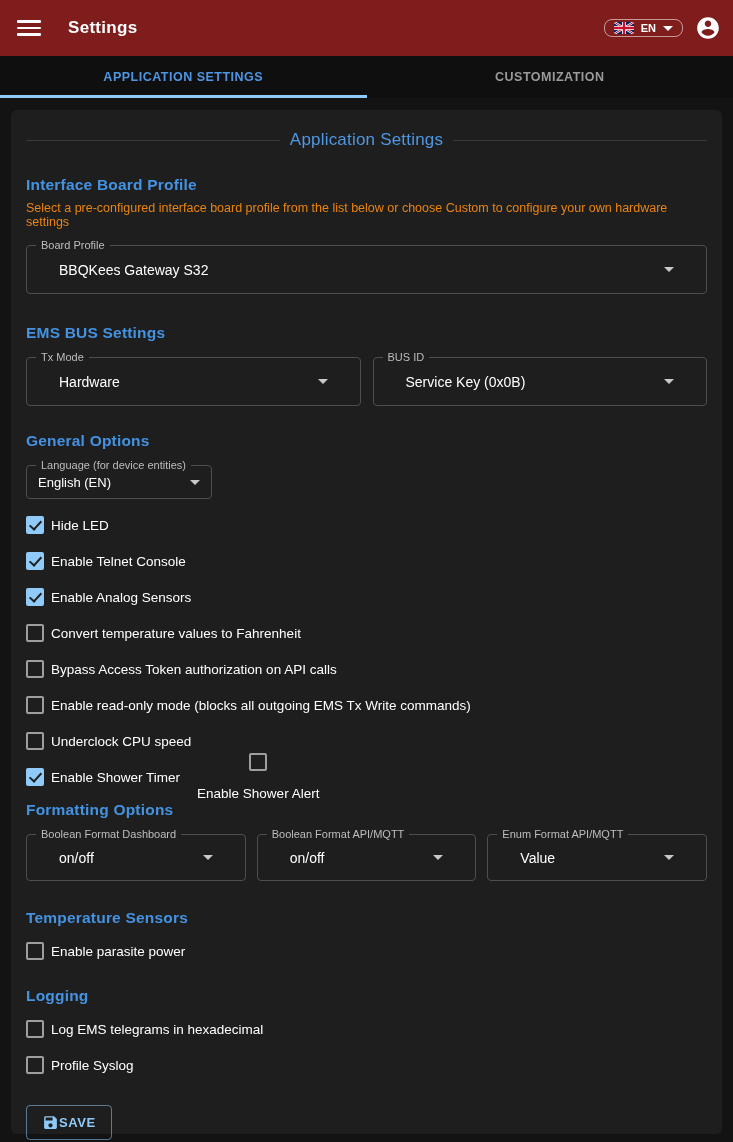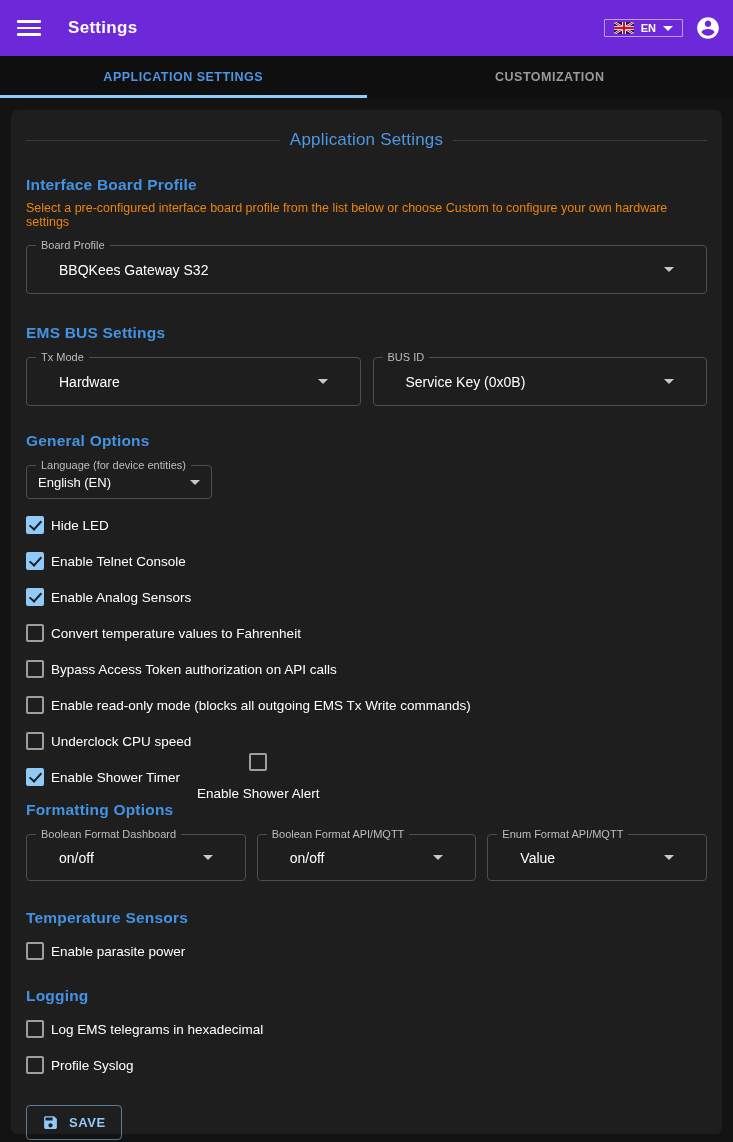--- a/index.html
+++ b/index.html
@@ -1,25 +1,25 @@
 <!DOCTYPE html>
 <html><head>
 <meta charset="utf-8">
 <style>
   * { margin:0; padding:0; box-sizing:border-box; }
   html,body { width:733px; height:1142px; overflow:hidden; }
   body { background:#131313; font-family:"Liberation Sans", sans-serif; }
 
   
-  .appbar { height:56px; background:#6d28d9; display:flex; align-items:center; padding:0 12px; }
+  .appbar { height:56px; background:#7f1d1d; display:flex; align-items:center; padding:0 12px; }
   .menu-btn { width:34px; height:34px; display:flex; flex-direction:column; justify-content:center; gap:4px; padding:0 5px; cursor:pointer; }
   .menu-btn i { display:block; height:2.5px; background:#fff; border-radius:1px; }
   .appbar-title { color:#fff; font-size:17px; font-weight:700; margin-left:22px; letter-spacing:.3px; }
   .appbar-right { margin-left:auto; display:flex; align-items:center; gap:12px; }
-  .lang-btn { display:flex; align-items:center; gap:7px; border:1px solid rgba(255,255,255,.55); border-radius:1px; height:18px; padding:0 9px; cursor:pointer; }
+  .lang-btn { display:flex; align-items:center; gap:7px; border:1px solid rgba(255,255,255,.55); border-radius:8px; height:18px; padding:0 9px; cursor:pointer; }
   .flag { width:20px; height:12px; border-radius:1px; overflow:hidden; display:block; }
   .lang-code { color:#fff; font-size:11px; font-weight:700; }
   .caret-down { width:0; height:0; border-left:5px solid transparent; border-right:5px solid transparent; border-top:5px solid #fff; }
   .avatar { width:26px; height:26px; display:block; }
 
   
   .tabbar { height:42px; background:#0f0f0f; display:flex; position:relative; }
   .tab { flex:1; display:flex; align-items:center; justify-content:center; font-size:12.5px; font-weight:700; letter-spacing:.5px; color:#9a9a9a; cursor:pointer; }
   .tab.active { color:#4e96e3; }
   .tab-indicator { position:absolute; left:0; bottom:0; width:50%; height:3px; background:#90caf9; }
@@ -48,21 +48,21 @@
 
   
   .cbrow { display:flex; align-items:center; gap:7px; height:24px; margin-bottom:12px; }
   .cbrow .sub { display:flex; align-items:center; gap:15px; margin-left:10px;flex-direction:column; }
   .checkbox { width:18px; height:18px; border:2px solid #9e9e9e; border-radius:2px; flex:0 0 auto; position:relative; cursor:pointer; }
   .checkbox.checked { border:none; background:#90caf9; }
   .checkbox.checked::after { content:""; position:absolute; left:6px; top:2px; width:5px; height:10px; border-right:2.5px solid #1e1e1e; border-bottom:2.5px solid #1e1e1e; transform:rotate(42deg); }
   .cblabel { color:#fff; font-size:13.5px; font-weight:500; }
 
   
-  .save-btn { display:inline-flex; align-items:center; gap:10px; border:1px solid rgba(144,202,249,.55); border-radius:4px; height:35px; padding:0 15px; background:transparent; color:#90caf9; font-family:"Liberation Sans",sans-serif; font-size:13px; font-weight:700; letter-spacing:.6px; cursor:pointer; } .mt12{margin-top:12px} .mt14{margin-top:14px} .mt15{margin-top:15px}
+  .save-btn { display:inline-flex; align-items:center; border:1px solid rgba(144,202,249,.55); border-radius:4px; height:35px; padding:0 15px; background:transparent; color:#90caf9; font-family:"Liberation Sans",sans-serif; font-size:13px; font-weight:700; letter-spacing:.6px; cursor:pointer; } .mt12{margin-top:12px} .mt14{margin-top:14px} .mt15{margin-top:15px}
   .mt16{margin-top:16px} .mt24{margin-top:24px} .mt26{margin-top:26px} .mt28{margin-top:28px} .mt30{margin-top:30px}
 </style>
 </head>
 <body>
 
 <div class="appbar">
   <div class="menu-btn">
       <i></i>
       <i></i>
       <i></i>

